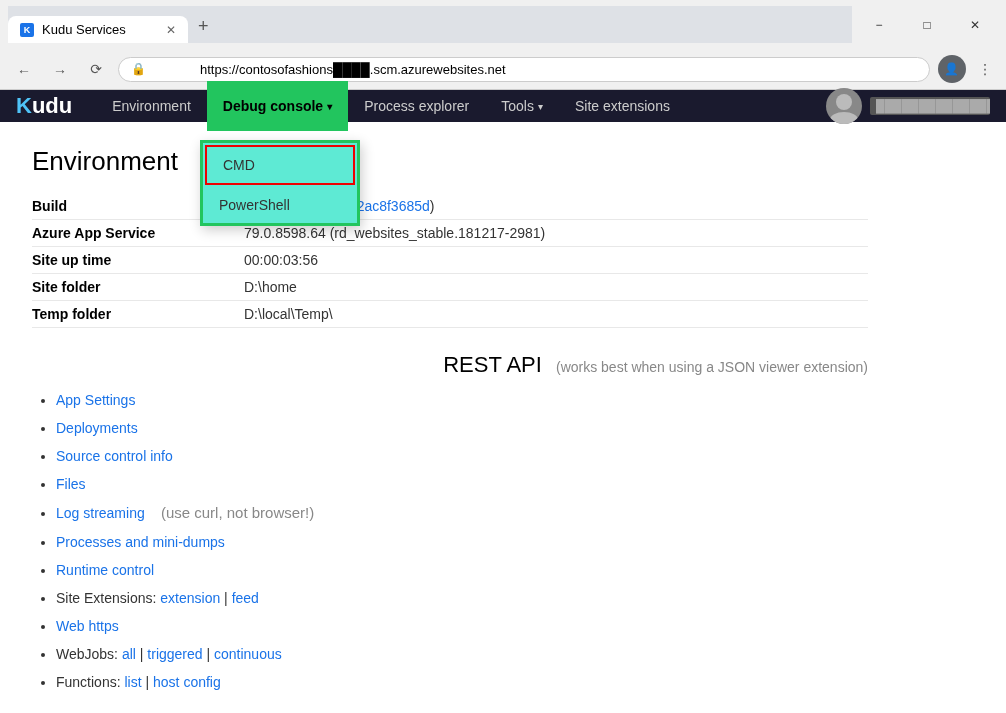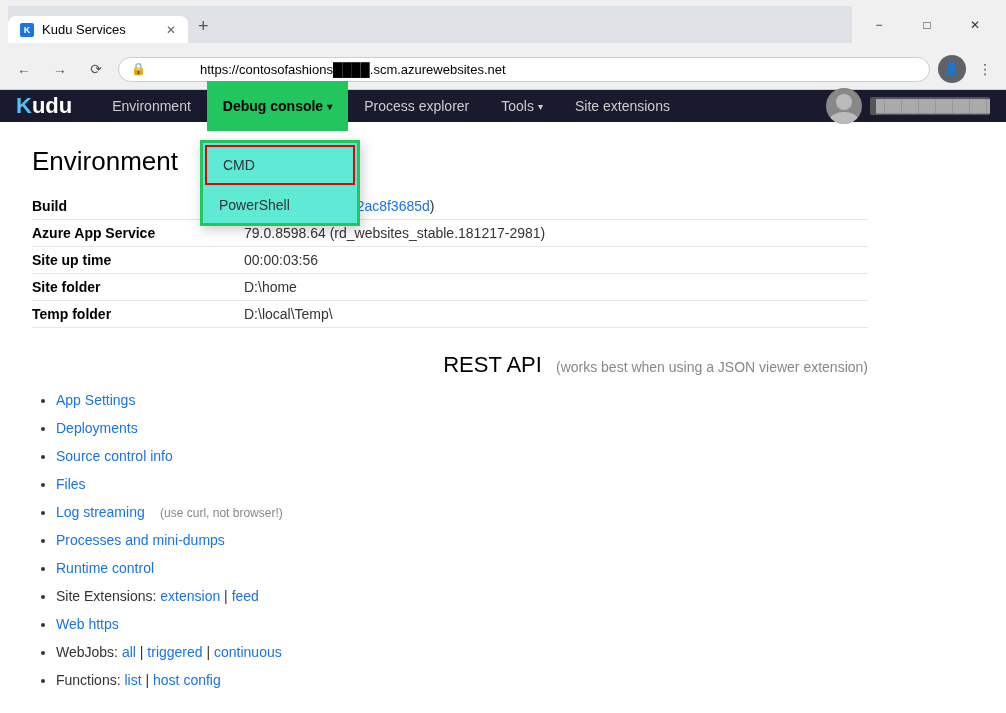--- a/index.html
+++ b/index.html
@@ -259,21 +259,21 @@
       font-size: 14px;
       color: #333;
     }
     .rest-list a {
       color: #1a73e8;
       text-decoration: none;
       margin-top: 26px;
     }
     .rest-list .note {
       color: #888;
-      font-size: 12px;
+      font-size: 15px;
       padding-left: 12px;
     }
   </style>
 </head>
 <body>
 
 <div>
 
   <div class="title-bar">
     <div class="tab-bar" style="flex:1; display:flex; align-items:flex-end; padding:4px 0 0 0; background:#dee1e6; border-radius:0;">

